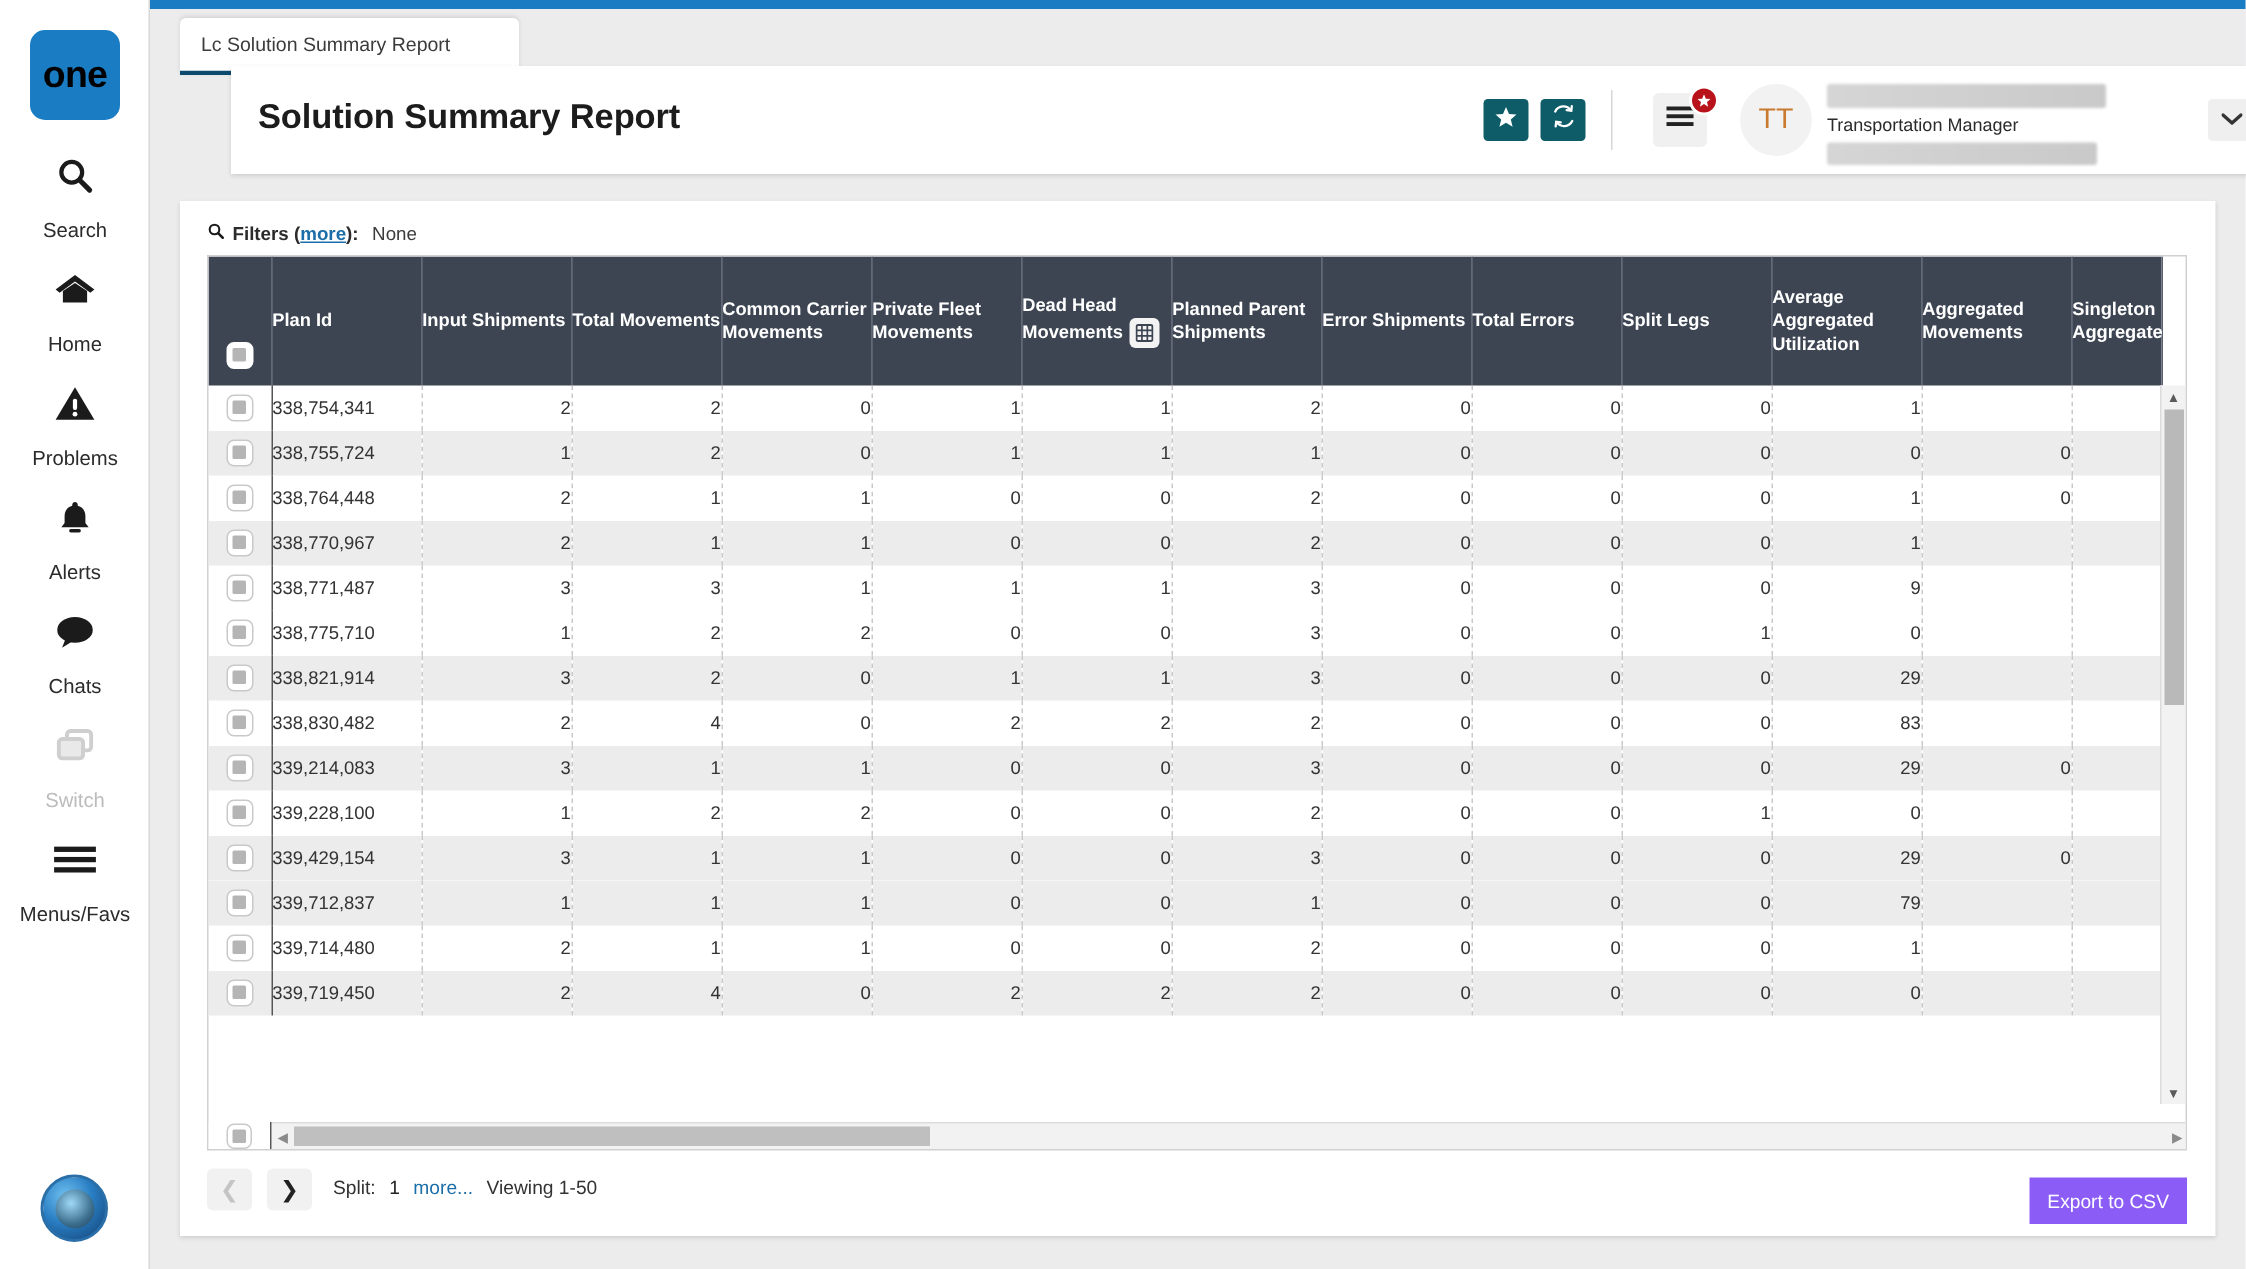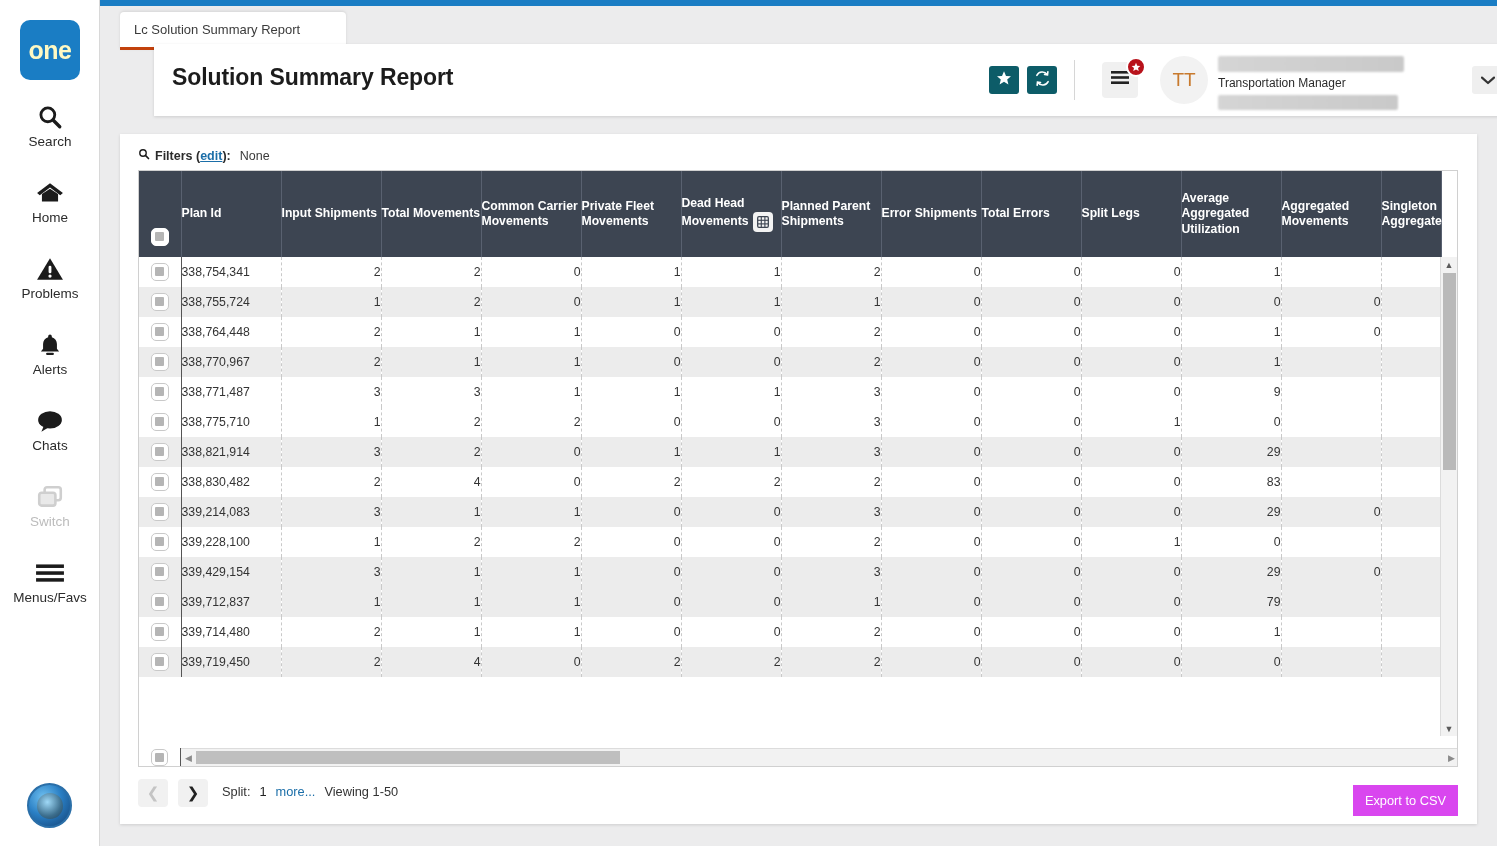--- a/index.html
+++ b/index.html
@@ -18,31 +18,31 @@
     border-right: 1px solid #d8d8d8;
     z-index: 20;
   }
   #logo {
     position: absolute; left: 20px; top: 20px;
     width: 60px; height: 60px;
     background: #1a7dc4; border-radius: 10px;
     display: flex; align-items: center; justify-content: center;
   }
   #logo span {
-    color: #fef9c3; font-size: 25px; font-weight: 600;
+    color: #000000; font-size: 25px; font-weight: 600;
     letter-spacing: -0.5px; line-height: 1;
   }
   .rail-item {
     position: absolute; left: 0; width: 100px;
     display: flex; flex-direction: column;
     align-items: center; justify-content: center;
     cursor: pointer; color: #222;
   }
   .rail-ico { height: 34px; display: flex; align-items: center; justify-content: center; }
-  .rail-lbl { font-size: 13.5px; margin-top: 0; color: #2b2b2b; }
+  .rail-lbl { font-size: 13.5px; margin-top: 12px; color: #2b2b2b; }
   .rail-item.disabled .rail-lbl { color: #bcbcbc; }
   #ai-orb {
     position: absolute; left: 27px; top: 783px;
     width: 45px; height: 45px; border-radius: 50%;
     background: radial-gradient(circle at 35% 30%, #6fc0f0 0%, #2a7fc4 45%, #123f73 100%);
     border: 2px solid #2b6fa8;
     display: flex; align-items: center; justify-content: center;
     cursor: pointer;
   }
   #ai-orb .orb-in {
@@ -64,21 +64,21 @@
   
   #tab-strip {
     position: absolute; left: 0; top: 6px;
     width: 1397px; height: 38px; background: #ececed;
   }
   #doc-tab {
     position: absolute; left: 20px; top: 6px;
     width: 226px; height: 38px;
     background: #fff;
     border-top-left-radius: 4px; border-top-right-radius: 4px;
-    border-bottom: 3px solid #c2410c;
+    border-bottom: 3px solid #0c4a6e;
     display: flex; align-items: center;
     padding-left: 14px;
     font-size: 13px; color: #3b3b3b;
     cursor: pointer;
     box-shadow: 0 -1px 3px rgba(0,0,0,.10);
   }
 
   
   #page-header {
     position: absolute; left: 20px; top: 44px;
@@ -270,21 +270,21 @@
     position: absolute; left: 84px; top: 5px;
     font-size: 12.8px; color: #333;
     display: flex; align-items: baseline; gap: 9px;
   }
   #pg-info .lbl { font-weight: normal; }
   #pg-num { color: #222; }
   #pg-more { color: #1b6ea8; cursor: pointer; }
   #pg-viewing { color: #333; }
   #export-btn {
     position: absolute; right: 0; top: 6px;
-    padding: 8px 12px; background: #d946ef;
+    padding: 8px 12px; background: #8b5cf6;
     color: #fff; font-size: 12.8px;
     cursor: pointer;
   }
 </style>
 </head>
 <body>
 
 <div id="left-rail">
   <div id="logo">
     <span>one</span>
@@ -437,21 +437,21 @@
   <div id="content-card">
 
     <div id="filters-bar">
       <span>
         <svg width="12" height="12" viewBox="0 0 24 24">
             <circle cx="10" cy="10" r="6.4" fill="none" stroke="#1b1b1b" stroke-width="2.8"></circle>
             <line x1="14.8" y1="14.8" x2="21" y2="21" stroke="#1b1b1b" stroke-width="3.3" stroke-linecap="round"></line>
           </svg>
       </span>
       <span class="f-label">Filters (</span>
-      <span id="filters-edit">edit</span>
+      <span id="filters-edit">more</span>
       <span class="f-label" style="margin-left:0">):</span>
       <span id="filters-value">None</span>
     </div>
 
     <div id="grid-wrap">
       <table class="grid">
         <colgroup>
           <col style="width:42px">
             <col style="width:100px">
             <col style="width:100px">

